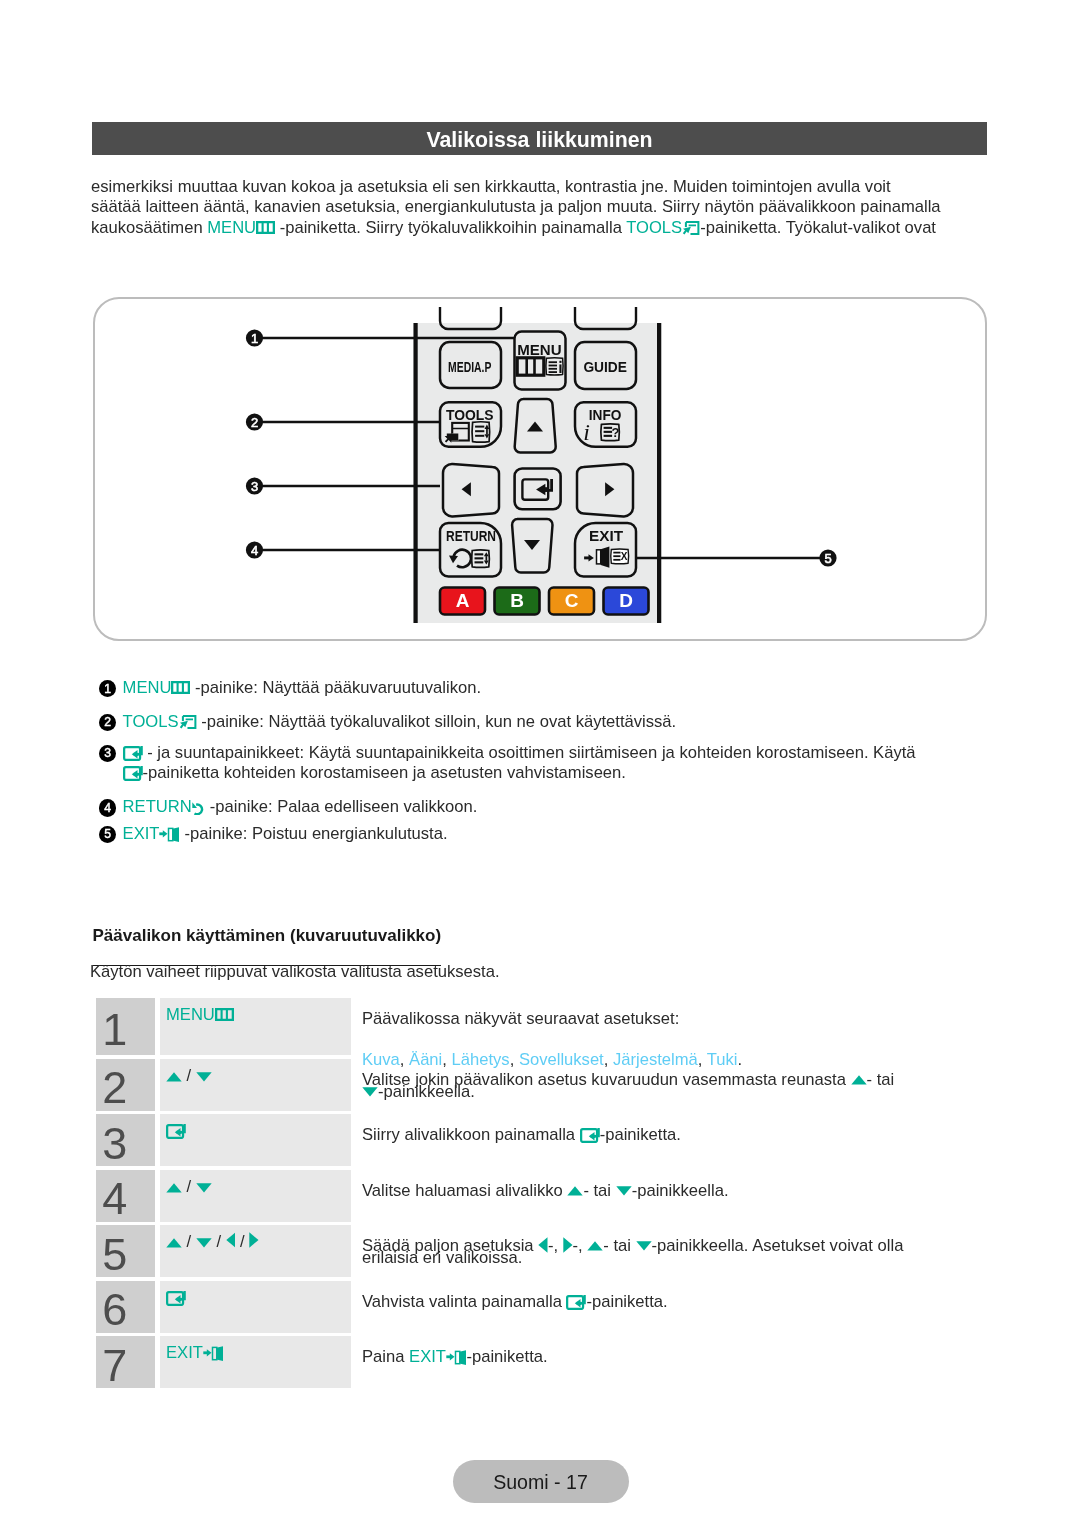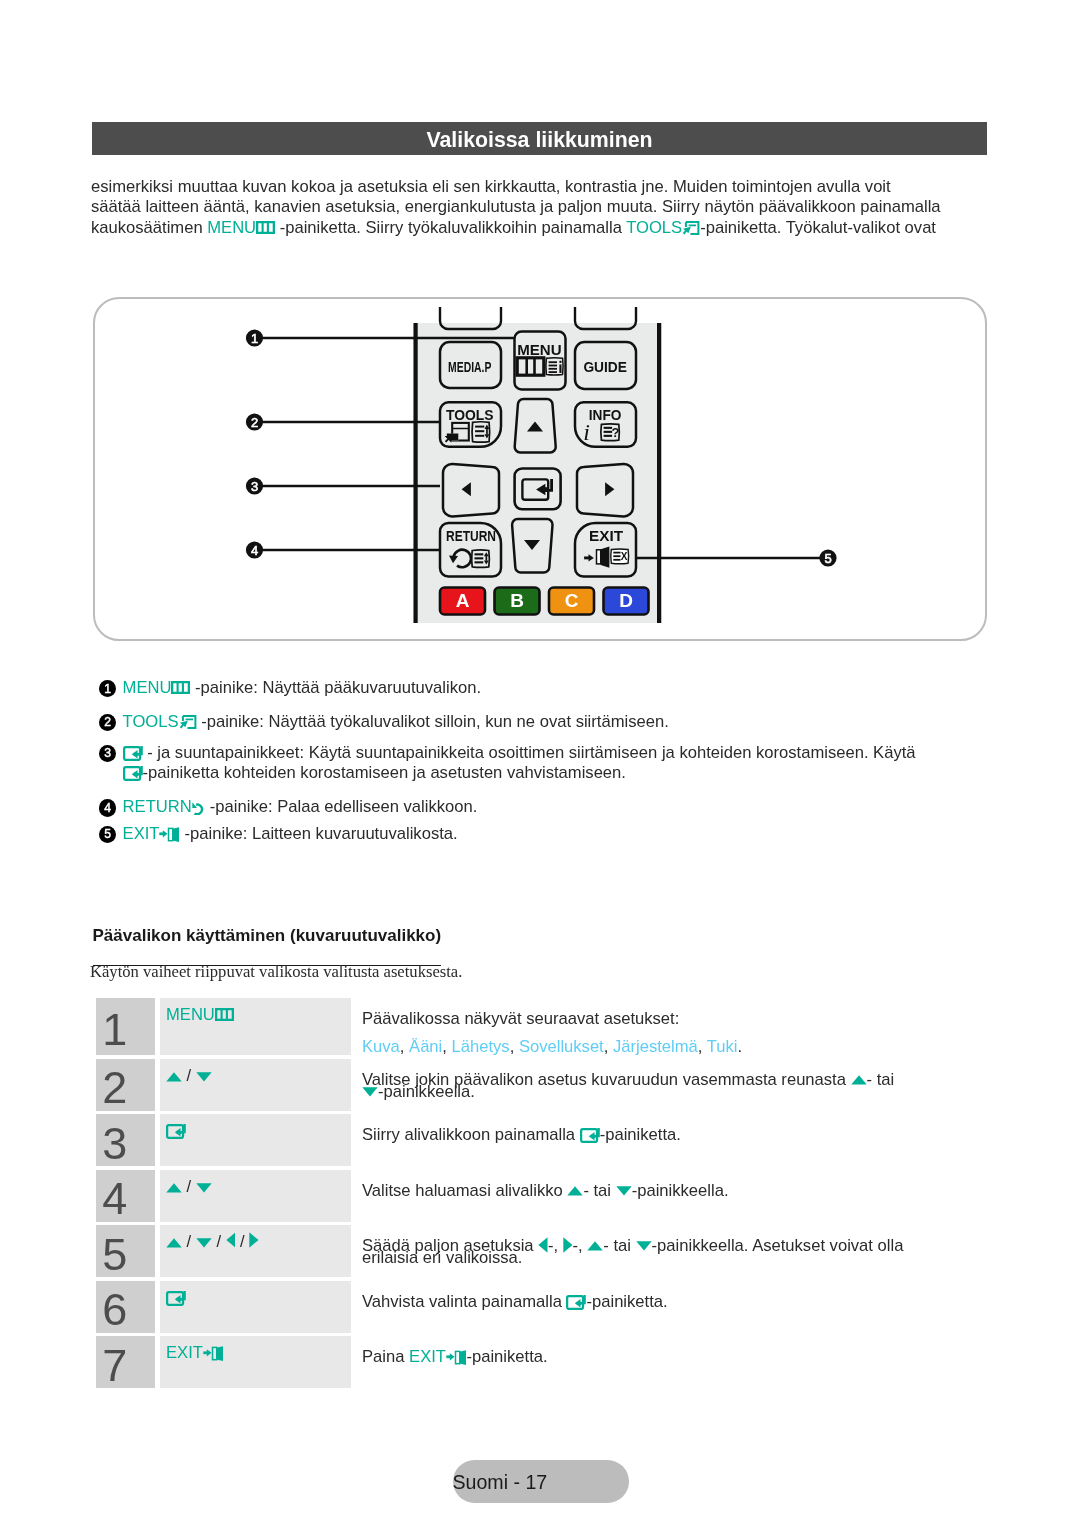--- a/index.html
+++ b/index.html
@@ -69,50 +69,50 @@
   .ic-exit { width:20.5px; height:16.5px; vertical-align:-3.3px; }
 
   
   .subhead {
     position:absolute; left:92.5px; top:924.5px;
     font-size:17px; font-weight:bold; color:#1a1a1a;
     line-height:22px;
     border-bottom:1.8px solid #1a1a1a; padding-bottom:18px;
     display:inline-block;
   }
-  .subpara { position:absolute; left:90px; top:961.5px; font-size:16.6px; line-height:20.4px; color:#2b2b2b;font-family:Liberation Serif, serif; }
+  .subpara { position:absolute; left:90px; top:961.5px; font-size:16.6px; line-height:20.4px; color:#2b2b2b; }
 
   
   .tbl { position:absolute; left:95.5px; top:998px; width:895px; }
   .trow { position:absolute; left:0; width:895px; }
   .cnum {
     position:absolute; left:0; top:0; width:59.5px; height:100%;
     background:#cfcfcf; color:#4d4d4d;
     font-size:45px; font-weight:normal; font-family:"Liberation Sans", sans-serif;
     line-height:1; letter-spacing:-1px;
     display:flex; align-items:center; justify-content:flex-start;
     padding-left:6.8px; padding-top:6px;
   }
   .ckey { position:absolute; left:64px; top:0; width:191px; height:100%; background:#e8e8e8;
           padding-left:6.5px; padding-top:7px; white-space:nowrap; font-size:16.6px; line-height:20.4px; }
   .cdesc { position:absolute; left:266.5px; top:2.8px; width:628px; font-size:16.6px; }
   .dl { position:absolute; left:0; top:8px; white-space:nowrap; line-height:20.4px; }
   .dl1 { top:20.4px; }
-  .dl2 { top:36px; }
+  .dl2 { top:49px; }
   .bluetxt { color:#5fcdf5; }
   .sep { color:#2b2b2b; font-size:16.6px; }
   .ckey .ar, .ckey .arv { vertical-align:-1px; }
   .ar { width:16px; height:9.8px; vertical-align:0px; }
   .arv { width:9.8px; height:16px; vertical-align:-2.4px; }
 
   
   .footer {
     position:absolute; left:452.5px; top:1460px; width:176px; height:43px;
     background:#bcbcbc; border-radius:21.5px;
-    display:flex; align-items:center; 
+    display:flex; align-items:center; justify-content:center;
     font-size:19.6px; color:#1a1a1a;
     padding-top:2px;
   }
 </style>
 </head>
 <body>
 
 <div class="page">
 
   <div class="secbar">
@@ -314,21 +314,21 @@
             <path d="M6.6 1.15 V11.85 M11.9 1.15 V11.85" fill="none" stroke="#00b096" stroke-width="2.1"></path>
           </svg><span> -painike: Näyttää pääkuvaruutuvalikon.</span></span>
     </div>
     <div class="bline" style="top:33.7px">
       <span class="bnum">2</span>
       <span class="btext"><span class="tealtxt">TOOLS</span><svg class="ic-tools" viewBox="0 0 20 16.5">
             <path d="M4.2 1.25 H18.4 V14.7 H9.4" fill="none" stroke="#00b096" stroke-width="2.3"></path>
             <path d="M4.2 1.25 V6.9" fill="none" stroke="#00b096" stroke-width="2.3"></path>
             <rect x="7.3" y="4.0" width="8.4" height="2.0" fill="#00b096"></rect>
             <path d="M9.9 6.5 L0.9 8.8 L3.2 10.6 L0.7 13.9 L2.6 15.4 L5.0 12.0 L6.9 13.9 Z" fill="#00b096"></path>
-          </svg><span> -painike: Näyttää työkaluvalikot silloin, kun ne ovat siirtämiseen.</span></span>
+          </svg><span> -painike: Näyttää työkaluvalikot silloin, kun ne ovat käytettävissä.</span></span>
     </div>
     <div class="bline" style="top:64.5px">
       <span class="bnum">3</span>
       <span class="btext"><svg class="ic-enter" viewBox="0 0 20.5 15.4">
             <rect x="1.15" y="1.15" width="16.35" height="13.15" rx="1.6" fill="none" stroke="#00b096" stroke-width="2.3"></rect>
             <path d="M19.1 0.0 V8.3 H14.1" fill="none" stroke="#00b096" stroke-width="2.4"></path>
             <path d="M14.9 4.2 V12.8 L9.0 8.5 Z" fill="#00b096"></path>
             <rect x="11.0" y="7.0" width="5.0" height="3.2" fill="#00b096"></rect>
           </svg><span> - ja suuntapainikkeet: Käytä suuntapainikkeita osoittimen siirtämiseen ja kohteiden korostamiseen. Käytä</span></span>
       <span class="btext2"><svg class="ic-enter" viewBox="0 0 20.5 15.4">
@@ -345,21 +345,21 @@
             <path d="M0.3 1.0 V7.1 H5.2 Z" fill="#00b096"></path>
           </svg><span> -painike: Palaa edelliseen valikkoon.</span></span>
     </div>
     <div class="bline" style="top:145.9px">
       <span class="bnum">5</span>
       <span class="btext"><span class="tealtxt">EXIT</span><svg class="ic-exit" viewBox="0 0 20.5 16.5">
             <path d="M0.3 7.8 H4.4" stroke="#00b096" stroke-width="2.8" fill="none"></path>
             <path d="M3.8 4.2 L8.5 7.8 L3.8 11.4 Z" fill="#00b096"></path>
             <rect x="9.5" y="2.4" width="4.3" height="12.3" fill="none" stroke="#00b096" stroke-width="1.5"></rect>
             <path d="M13.4 2.7 L20.0 1.2 V15.9 L13.4 14.4 Z" fill="#00b096"></path>
-          </svg><span> -painike: Laitteen kuvaruutuvalikosta.</span></span>
+          </svg><span> -painike: Poistuu energiankulutusta.</span></span>
     </div>
   </div>
 
   <div class="subhead">Päävalikon käyttäminen (kuvaruutuvalikko)</div>
   <div class="subpara">Käytön vaiheet riippuvat valikosta valitusta asetuksesta.</div>
 
   <div class="tbl">
     <div class="trow" style="top:0px;height:56.9px">
       <div class="cnum">1</div>
       <div class="ckey"><span class="tealtxt">MENU</span><svg class="ic-menu" viewBox="0 0 19 13">

